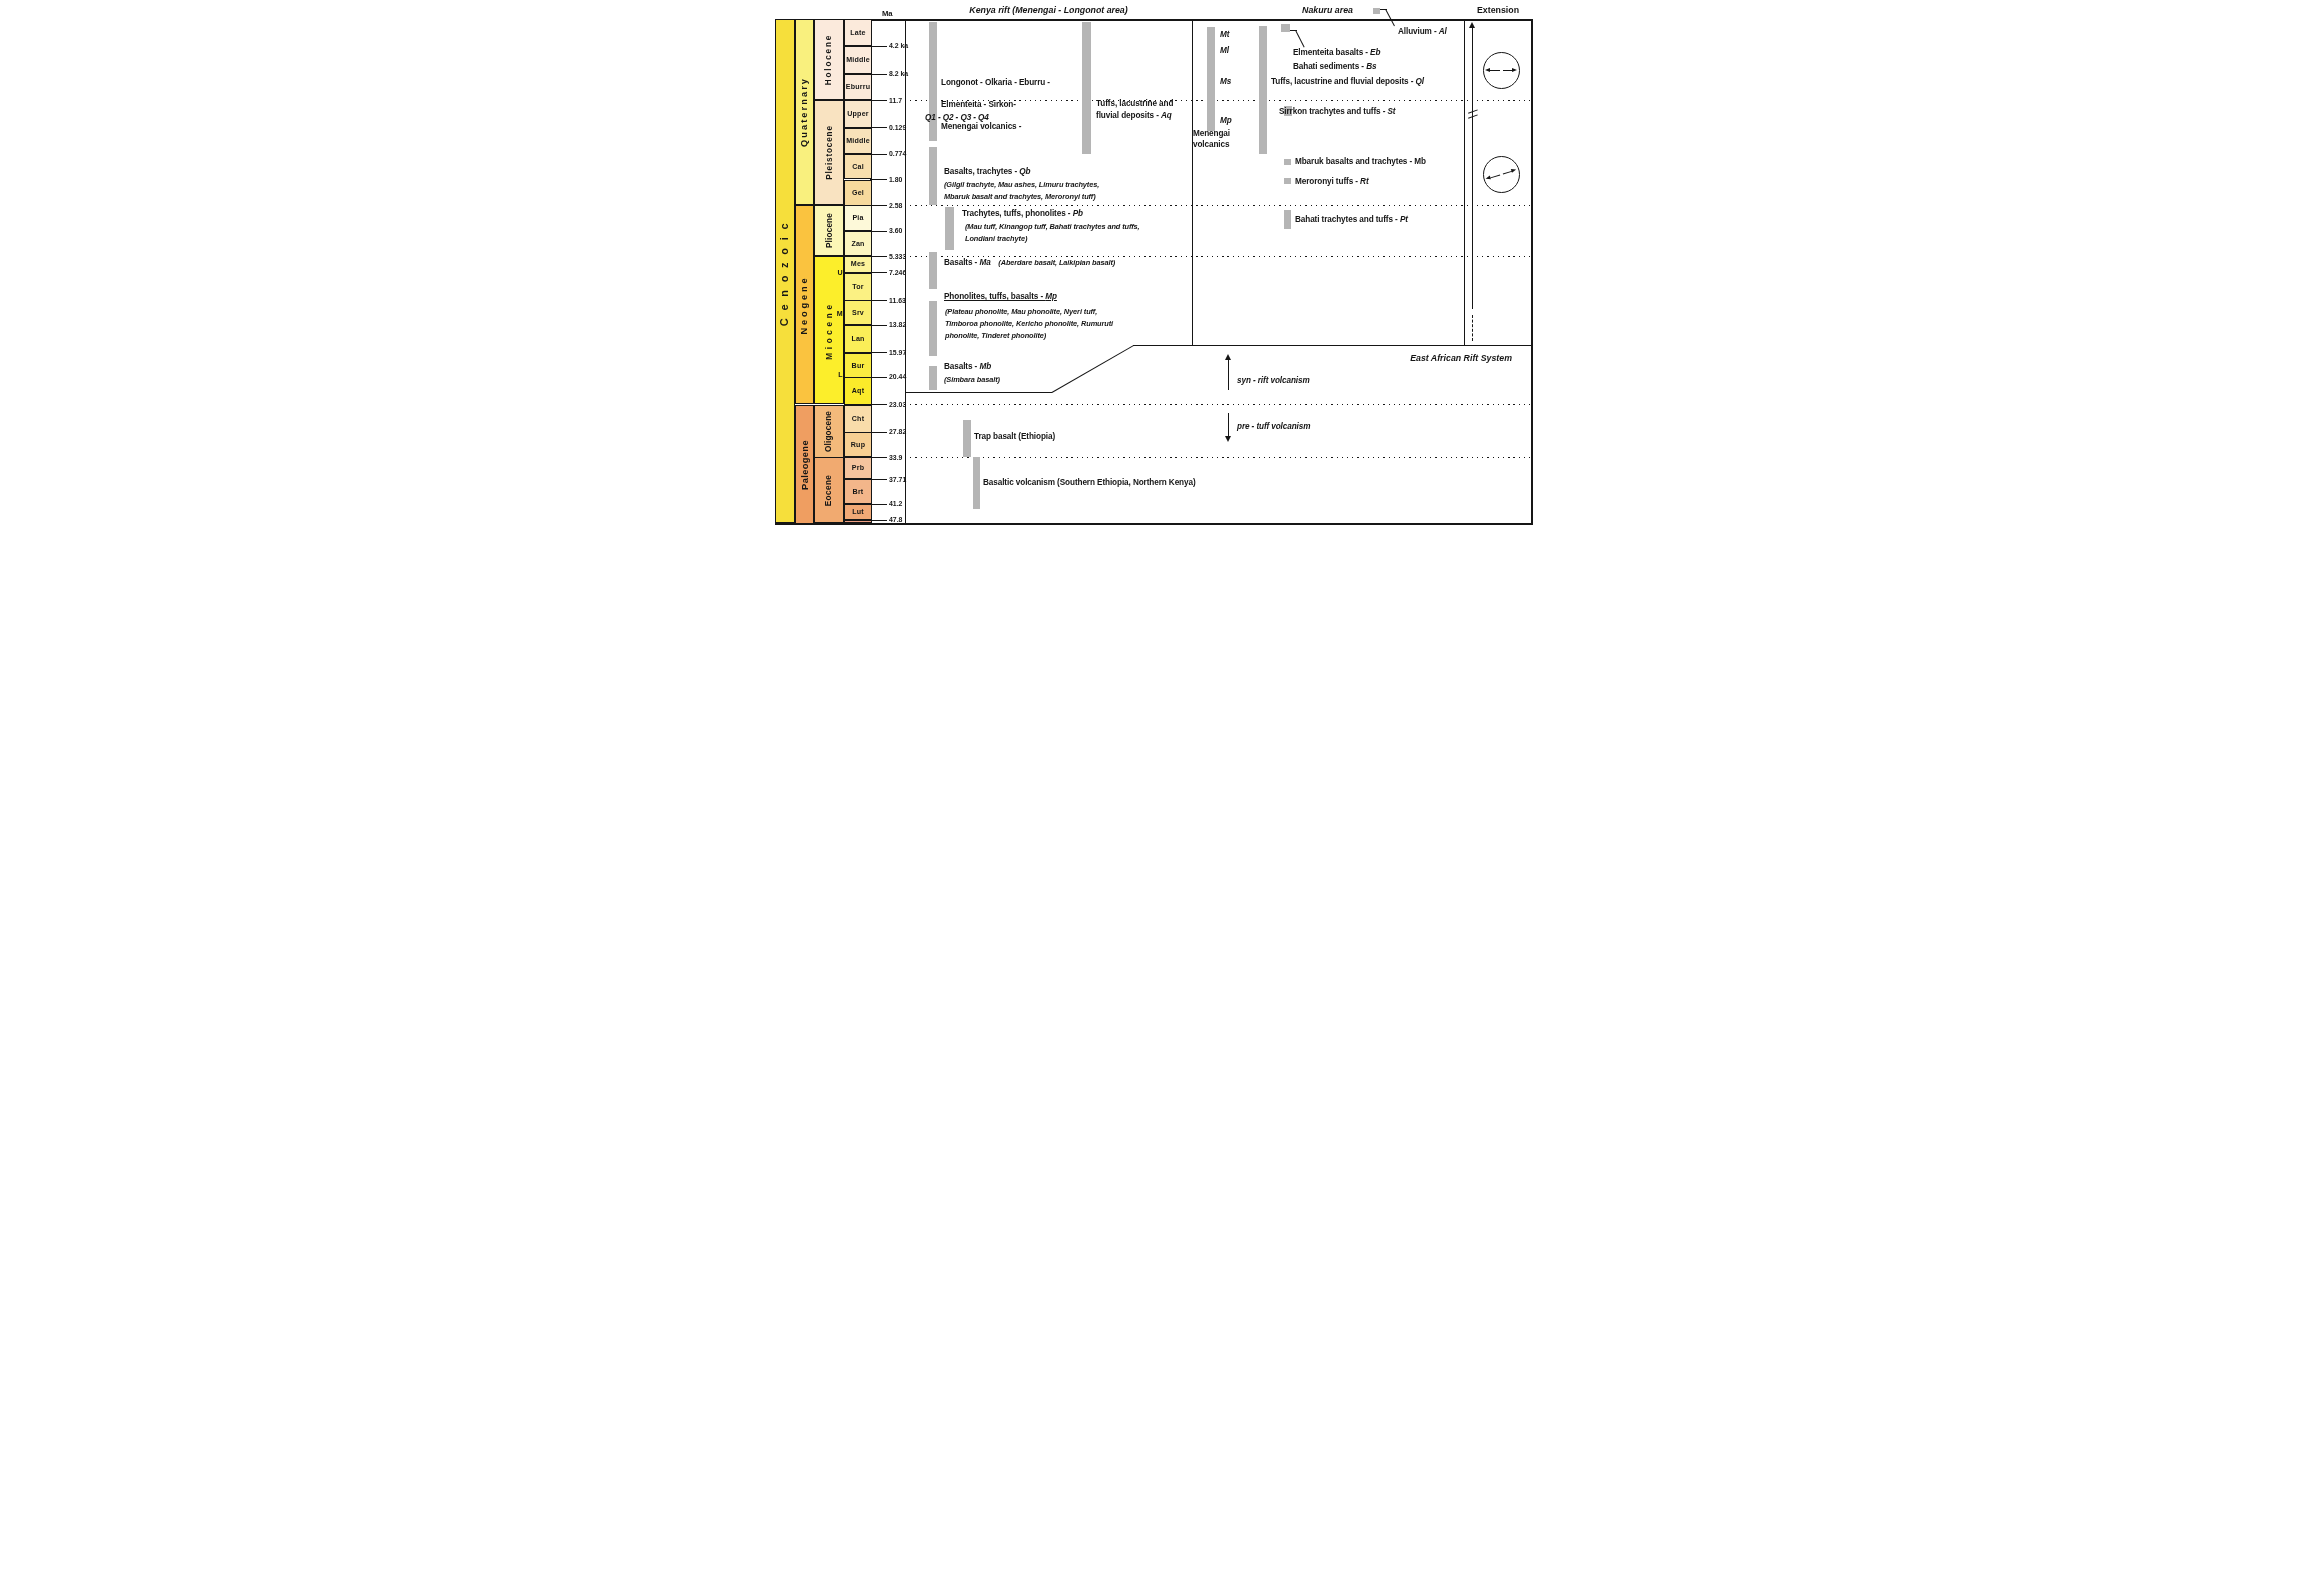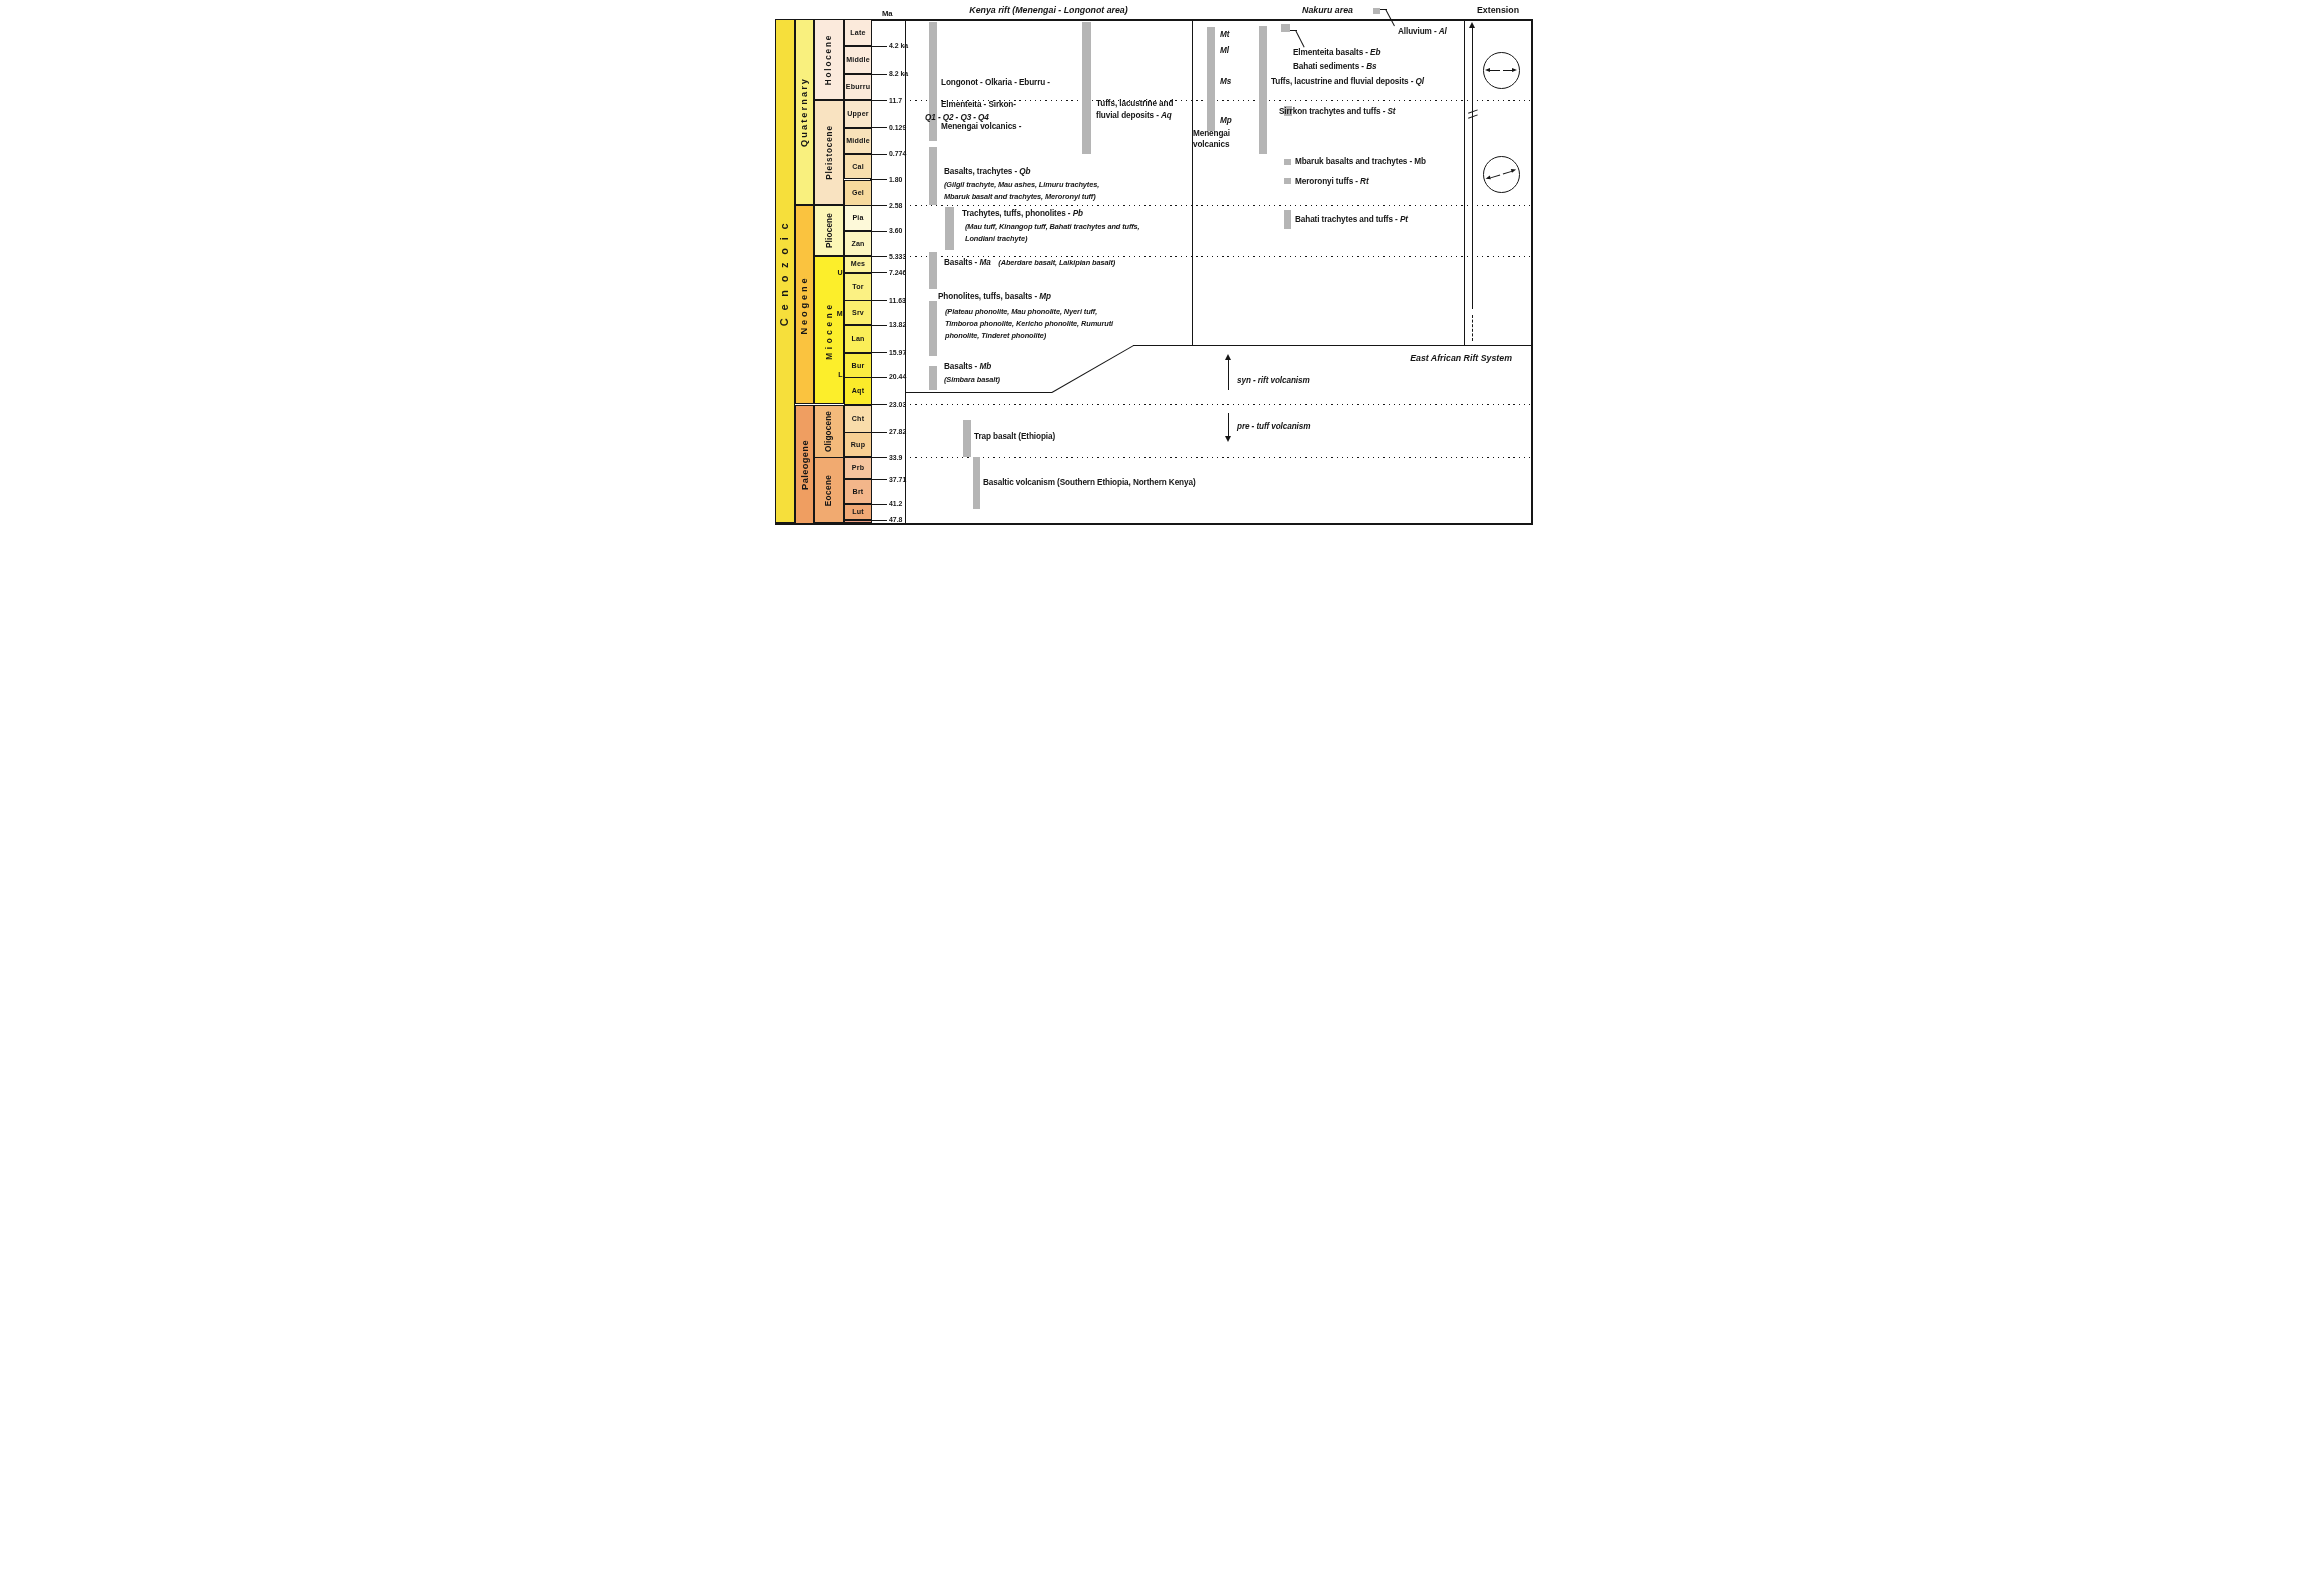--- a/index.html
+++ b/index.html
@@ -216,21 +216,21 @@
   <div class="abs t15" style="left:193px;top:209px;">
     <span>Trachytes, tuffs, phonolites - </span><span class="it">Pb</span>
   </div>
   <div class="abs t13 pre" style="left:196px;top:221px;line-height:11.5px;">(Mau tuff, Kinangop tuff, Bahati trachytes and tuffs,
  Londiani trachyte)</div>
 
   <div class="abs t15" style="left:175px;top:258px;">
     <span>Basalts - </span><span class="it">Ma</span><span class="t13" style="margin-left:7.7px;">(Aberdare basalt, Laikipian basalt)</span>
   </div>
 
-  <div class="abs t15" style="left:169px;top:292px;">
+  <div class="abs t15" style="left:175px;top:292px;text-decoration:underline;">
     <span>Phonolites, tuffs, basalts - </span><span class="it">Mp</span>
   </div>
   <div class="abs t13 pre" style="left:176px;top:306px;line-height:11.8px;">(Plateau phonolite, Mau phonolite, Nyeri tuff,
 Timboroa phonolite, Kericho phonolite, Rumuruti
 phonolite, Tinderet phonolite)</div>
 
   <div class="abs t15" style="left:175px;top:362px;">
     <span>Basalts - </span><span class="it">Mb</span>
   </div>
   <div class="abs t13" style="left:175px;top:375px;">(Simbara basalt)</div>

